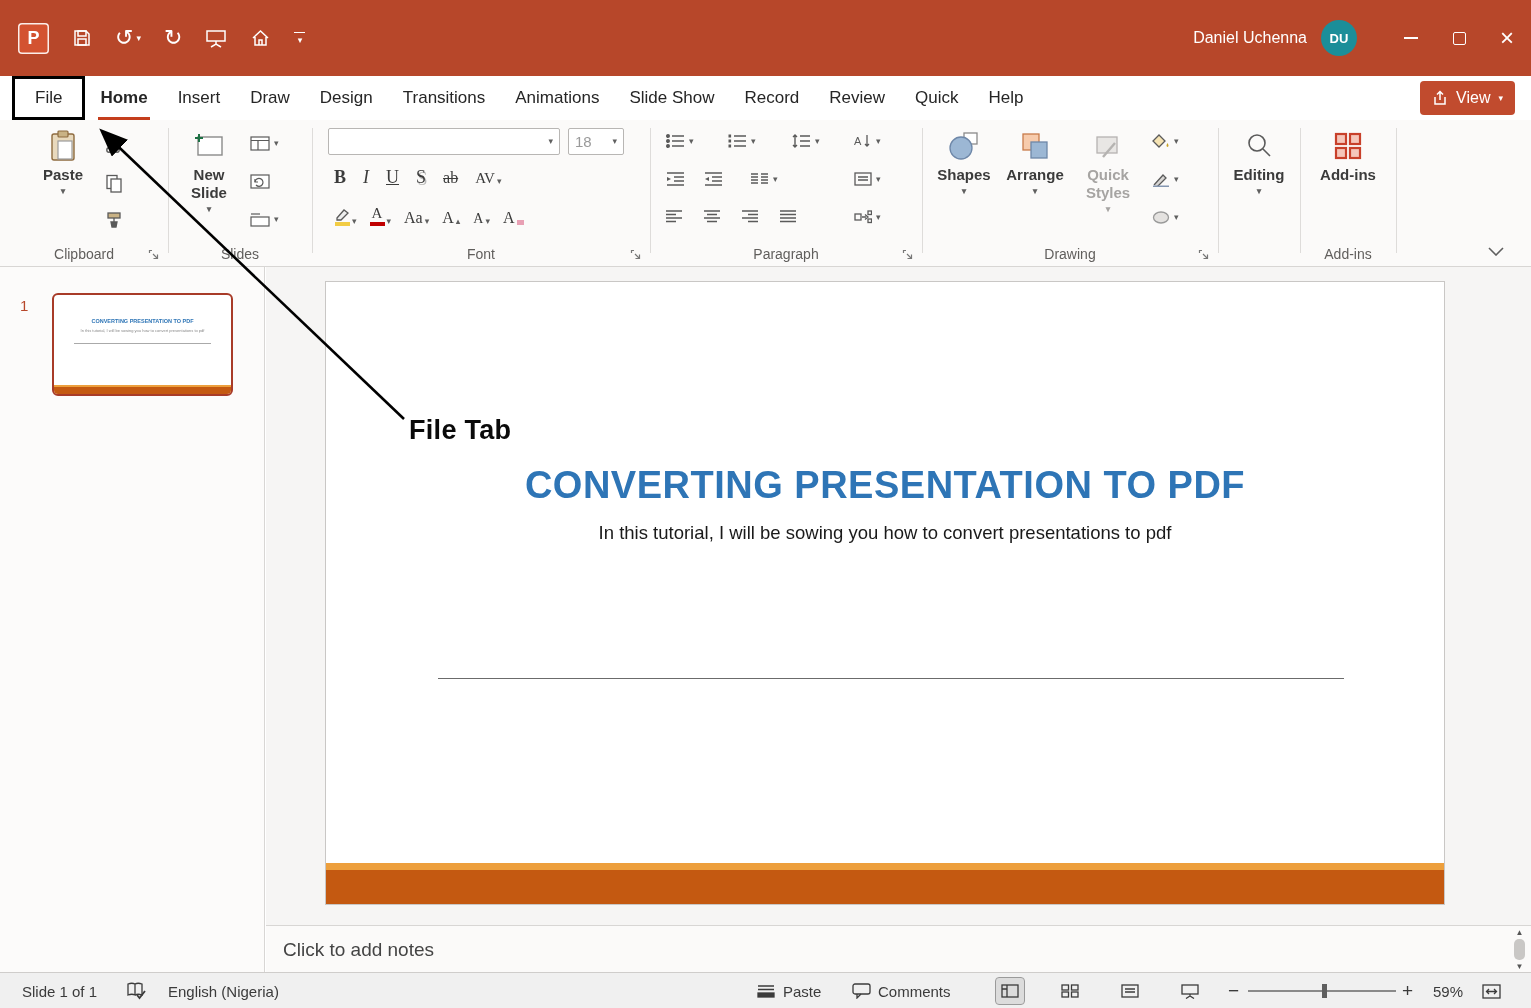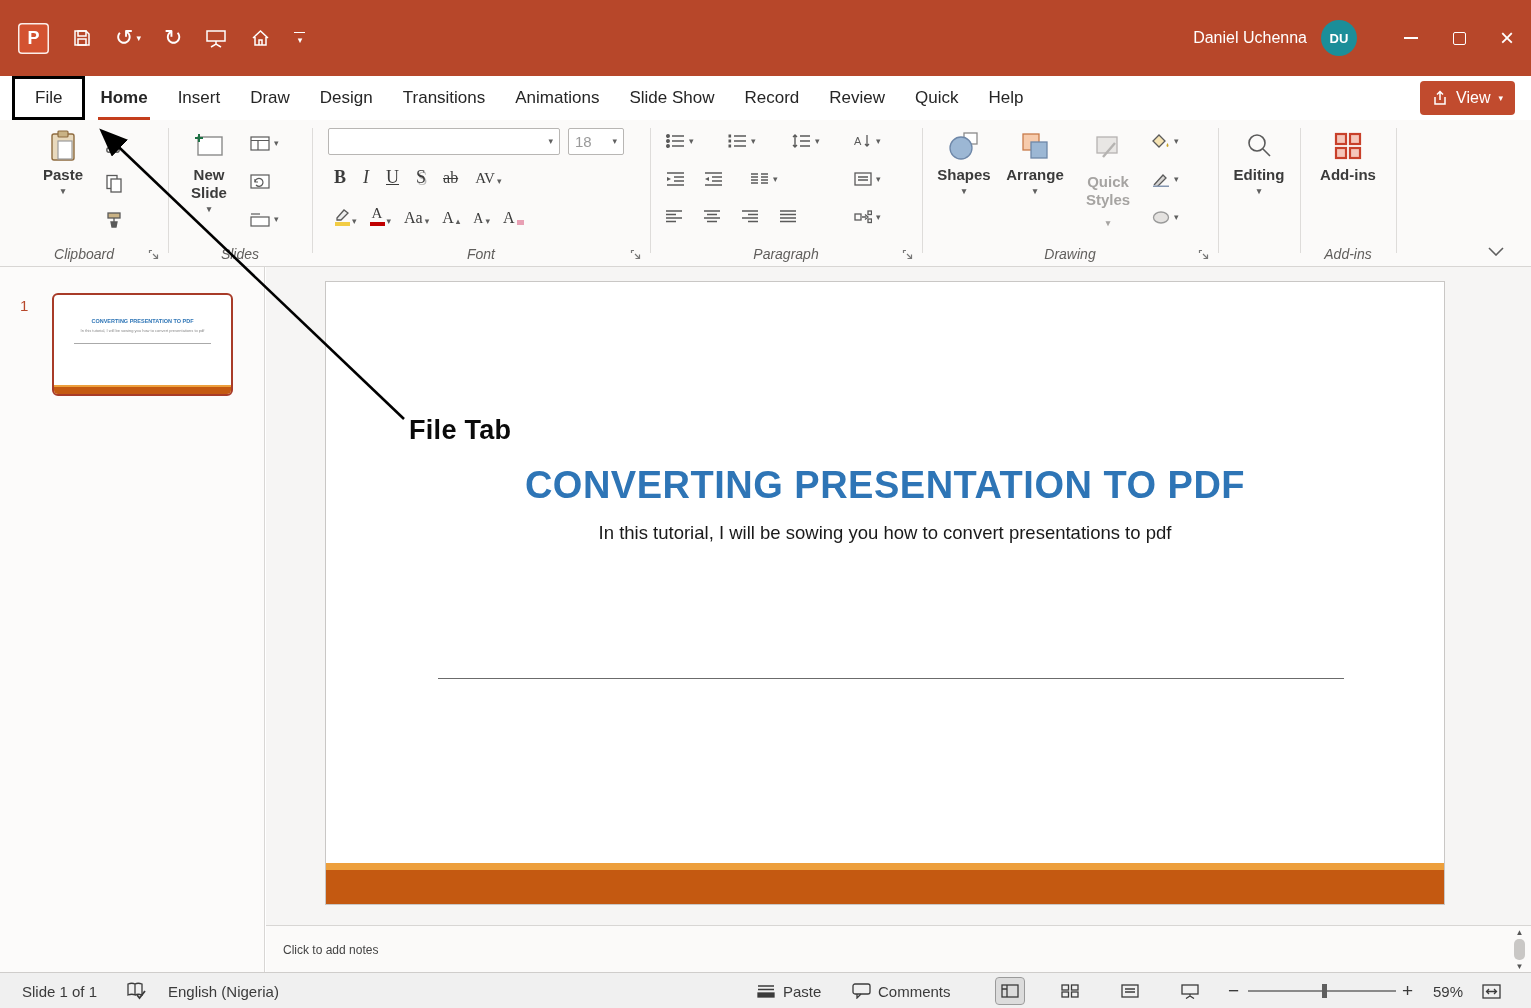--- a/index.html
+++ b/index.html
@@ -30,42 +30,42 @@
   .tab { display:flex; align-items:center; padding:0 15px; font-size:17px; color:#262626; position:relative; }
   .tab-file { border:3px solid #000; padding:0 20px; margin-left:12px; }
   .tab.active { font-weight:bold; }
   .tab.active::after { content:""; position:absolute; left:13px; right:13px; bottom:0; height:3px; background:#C43E1C; }
   .share-btn { position:absolute; right:16px; top:5px; height:34px; background:#C14B2E; color:#fff; border-radius:4px; display:flex; align-items:center; gap:8px; padding:0 12px; font-size:16px; }
 
   
   .ribbon { position:absolute; left:0; top:120px; width:100%; height:147px; background:#FBFAF9; border-bottom:1px solid #D8D6D4; }
   .vdiv { position:absolute; top:8px; height:125px; width:1px; background:#DEDCDA; }
   .group { position:absolute; top:0; height:147px; }
-  .group-label { position:absolute; bottom:5px; left:0; width:100%; text-align:center; font-size:14px; color:#605E5C;font-style:italic; }
+  .group-label { position:absolute; bottom:5px; left:0; width:100%; text-align:center; font-size:14px; color:#605E5C; }
   .launcher { position:absolute; bottom:7px; }
   .bigbtn { position:absolute; display:flex; flex-direction:column; align-items:center; color:#3b3b3b; font-size:15px;font-weight:bold; }
   .bigbtn .icon-slot { height:36px; display:flex; align-items:center; }
   .bigbtn .lbl { margin-top:2px; line-height:18px; text-align:center; }
   .chev { font-size:9px; color:#5f5f5f; line-height:1; }
   .bigbtn .chev { margin-top:3px; }
   .sbtn { position:absolute; width:28px; height:26px; display:flex; align-items:center; justify-content:center; }
   .mini { position:absolute; display:flex; align-items:center; gap:4px; }
   .combo { position:absolute; height:27px; background:#fff; border:1px solid #B8B6B4; border-radius:2px; display:flex; align-items:center; padding:0 6px; font-size:15px; color:#9a9a9a; }
   .combo .chev { margin-left:auto; }
   .frow { position:absolute; display:flex; align-items:flex-end; }
   .fbtn { display:flex; align-items:flex-end; gap:2px; color:#3b3b3b; font-size:18px; font-family:"Liberation Serif", serif; line-height:1; }
   .fb-b { font-weight:bold; }
   .fb-i { font-style:italic; }
   .fb-u { text-decoration:underline; }
   .fb-s { text-shadow:1.5px 1.5px 0 #b9b9b9; }
   .fb-ab { text-decoration:line-through; font-size:16px; }
   .tiny { font-size:9px; color:#5f5f5f; }
   .redbar { display:block; width:15px; height:4px; background:#C00000; margin-top:1px; }
   .ylwbar { display:block; width:15px; height:4px; background:#F2CC44; margin-top:1px; }
-  .gray { color:#A6A4A2 !important;gap:7px; }
+  .gray { color:#A6A4A2 !important; }
   .collapse-chev { position:absolute; left:1488px; bottom:10px; }
 
   
   .thumb-panel { position:absolute; left:0; top:267px; width:265px; height:705px; background:#FCFBFA; border-right:1px solid #D8D6D4; }
   .slide-num { position:absolute; left:20px; top:30px; font-size:15px; color:#B7472A; }
   .thumb { position:absolute; left:52px; top:26px; width:181px; height:103px; background:#fff; border:2.5px solid #A83B28; border-radius:6px; overflow:hidden; }
   .t-title { margin-top:23px; padding:0 16px; font-size:5.5px; font-weight:bold; color:#2E75B6; text-align:center; line-height:1.2; }
   .t-sub { margin-top:3px; padding:0 12px; font-size:4px; color:#8a8a8a; text-align:center; }
   .t-line { margin:10px 20px 0; border-top:1px solid #aaa; }
   .t-bar-light { position:absolute; left:0; right:0; bottom:7px; height:2px; background:#ED9F3C; }
@@ -73,21 +73,21 @@
 
   .canvas { position:absolute; left:266px; top:267px; width:1265px; height:658px; background:#F6F5F4; }
   .slide { position:absolute; left:59px; top:14px; width:1120px; height:624px; background:#fff; border:1px solid #C9C7C5; }
   .slide-title { position:absolute; left:0; width:100%; top:182px; text-align:center; font-size:38px; font-weight:bold; color:#2E75B6; letter-spacing:0.5px; }
   .slide-subtitle { position:absolute; left:0; width:100%; top:240px; text-align:center; font-size:18.5px; color:#1a1a1a; }
   .slide-line { position:absolute; left:112px; width:906px; top:396px; border-top:1px solid #6b6b6b; }
   .bar-light { position:absolute; left:0; right:0; top:581px; height:7px; background:#ED9F3C; }
   .bar-dark { position:absolute; left:0; right:0; top:588px; bottom:0; background:#C45911; }
 
   .notes { position:absolute; left:266px; top:925px; width:1265px; height:47px; background:#FBFAF9; border-top:1px solid #D8D6D4; }
-  .notes-ph { position:absolute; left:17px; top:0; height:47px; display:flex; align-items:center; font-size:12px; color:#444; }
+  .notes-ph { position:absolute; left:17px; top:0; height:47px; display:flex; align-items:center; font-size:19px; color:#444; }
   .scrollbar { position:absolute; right:3px; top:2px; width:17px; height:43px; display:flex; flex-direction:column; align-items:center; justify-content:space-between; }
   .sc-arrow { font-size:8px; color:#555; }
   .sc-thumb { width:11px; flex:1; margin:2px 0; background:#C9C7C5; border-radius:5px; }
 
   
   .statusbar { position:absolute; left:0; bottom:0; width:100%; height:36px; background:#F0F0F0; border-top:1px solid #CFCDCB; font-size:15px; color:#3b3b3b; }
   .sb { position:absolute; top:0; height:36px; display:flex; align-items:center; gap:7px; }
   .view-btn { width:28px; height:26px; display:flex; align-items:center; justify-content:center; border-radius:3px; }
   .view-btn.active { background:#DCDCDC; outline:1px solid #9a9a9a; }
   .zoom-track { position:relative; width:148px; height:2px; background:#8a8a8a; }

